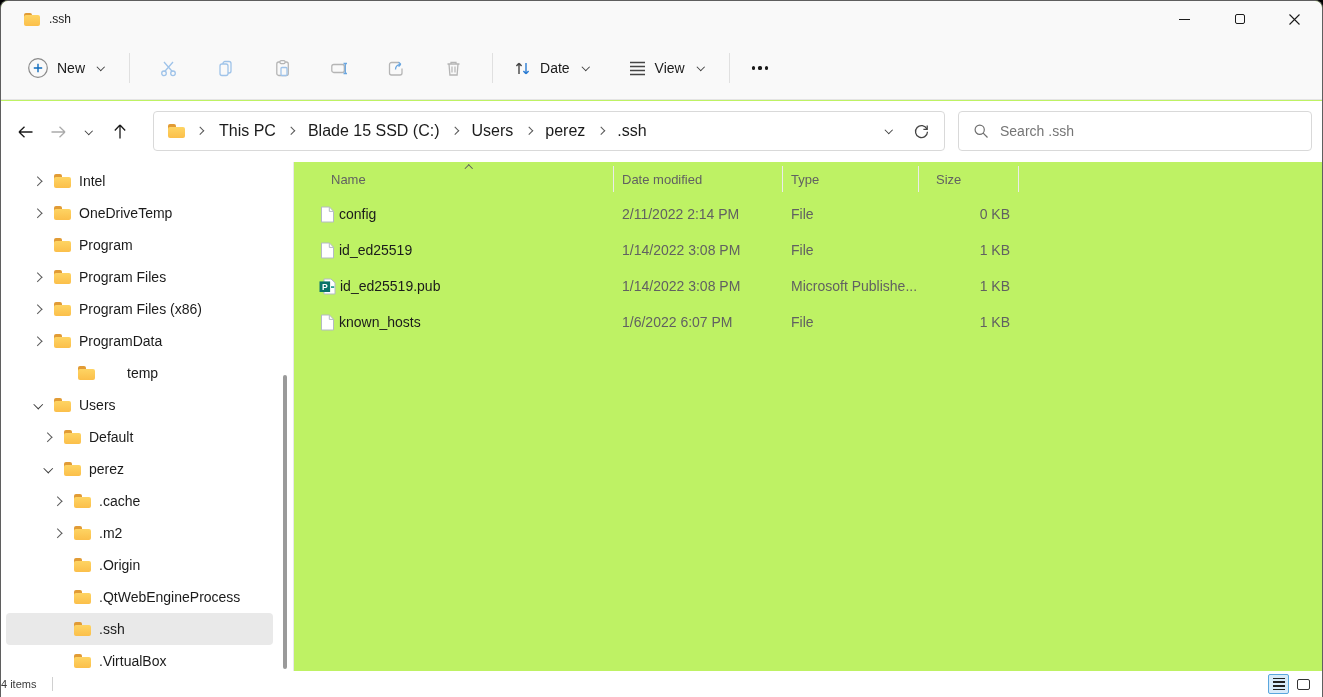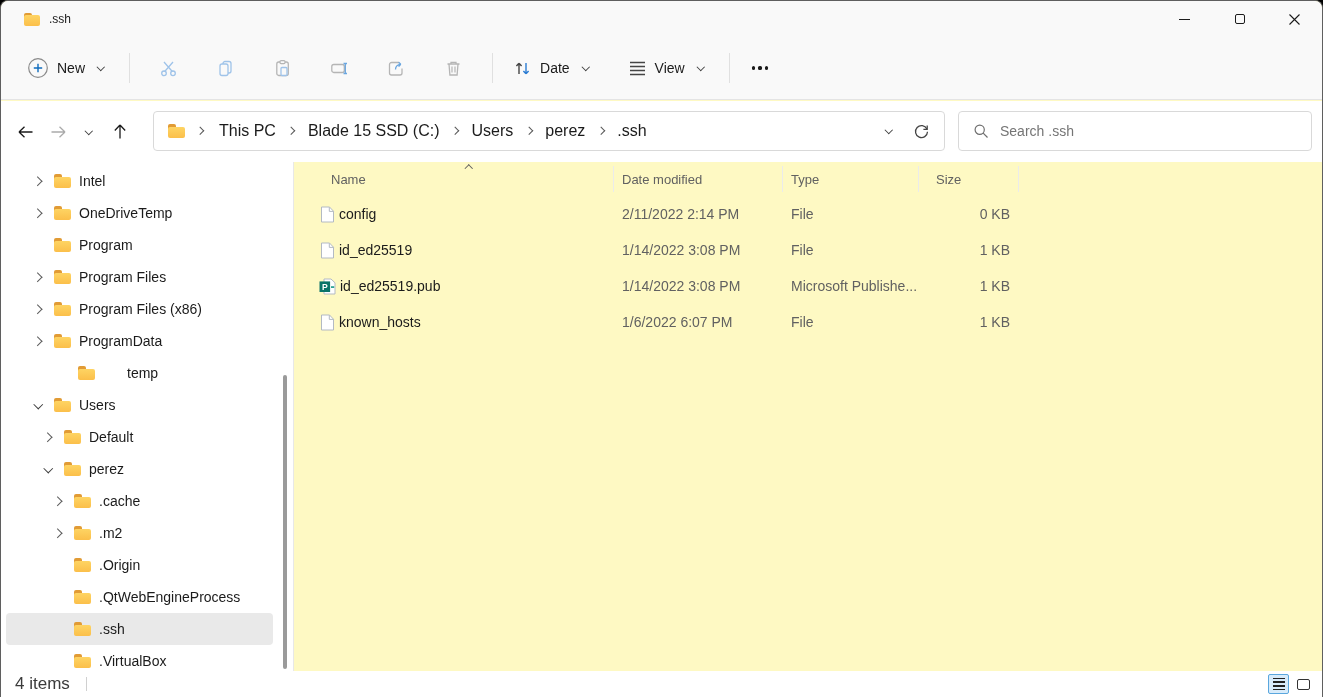--- a/index.html
+++ b/index.html
@@ -1,18 +1,18 @@
 <!DOCTYPE html>
 <html><head>
 <meta charset="utf-8">
 <style>
   * { margin:0; padding:0; box-sizing:border-box; }
   html,body { width:1323px; height:697px; background:#000; overflow:hidden;
               font-family:"Liberation Sans","DejaVu Sans",sans-serif; }
-  .window { position:absolute; inset:0; background:#fef9c3; border:1px solid #5f5f5f;
+  .window { position:absolute; inset:0; background:#bef264; border:1px solid #5f5f5f;
             border-bottom:none; border-radius:8px 8px 0 0; overflow:hidden; }
 
   
   .titlebar { position:absolute; left:0; right:0; top:0; height:36px; background:#f9f9f9;
               display:flex; align-items:center; }
   .title-left { display:flex; align-items:center; gap:9px; padding-left:23px; }
   .title-text { font-size:12px; color:#1b1b1b; }
   .win-controls { position:absolute; right:0; top:0; height:36px; display:flex; }
   .win-btn { width:55px; height:36px; display:flex; align-items:center; justify-content:center; }
   .min-glyph { width:11px; height:1px; background:#1b1b1b; }
@@ -73,21 +73,21 @@
   .frow { height:36px; display:flex; align-items:center; }
   .fcell { font-size:14px; display:flex; align-items:center; }
   .c0 { width:320px; padding-left:25px; gap:4px; color:#1b1b1b; }
   .c1 { width:169px; padding-left:8px; color:#616161; }
   .c2 { width:136px; padding-left:8px; color:#616161; }
   .c3 { width:100px; padding-right:9px; justify-content:flex-end; color:#616161; }
 
   
   .statusbar { position:absolute; left:0; right:0; bottom:0; height:26px; background:#fff;
                display:flex; align-items:center; }
-  .status-count { font-size:17px; color:#3b3b3b; margin-left:14px; }
+  .status-count { font-size:11px; color:#3b3b3b; }
   .status-sep { width:1px; height:14px; background:#d0d0d0; margin-left:16px; }
   .status-right { margin-left:auto; display:flex; gap:4px; margin-right:8px; align-items:center; }
   .view-toggle { width:21px; height:20px; display:flex; align-items:center; justify-content:center;
                  border:1px solid transparent; border-radius:2px; }
   .view-toggle.sel { background:#d7ebfa; border-color:#5aa7de; }
   .lines-glyph { display:flex; flex-direction:column; gap:2px; }
   .lines-glyph i { width:12px; height:1.6px; background:#222; }
   .square-glyph { width:13px; height:11px; border:1.6px solid #333; border-radius:2px; }
 
   

